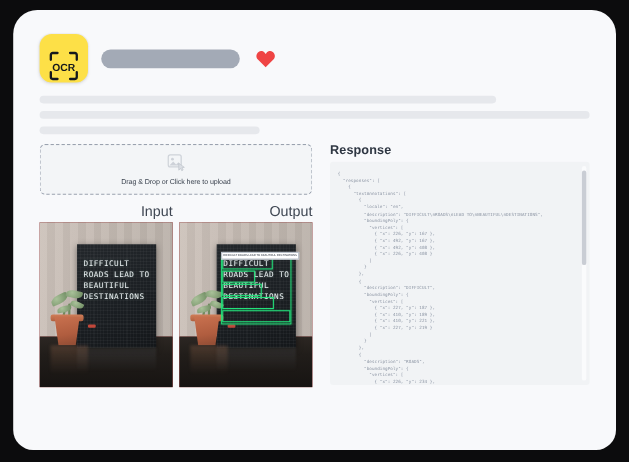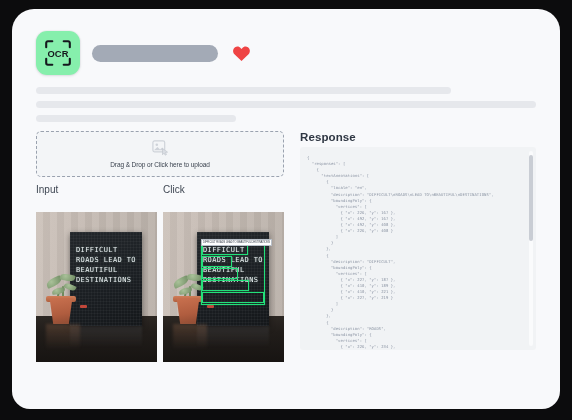--- a/index.html
+++ b/index.html
@@ -41,25 +41,25 @@
   .header-row {
     display: flex;
     align-items: center;
     gap: 12px;
     height: 44px;
   }
 
   .logo-tile {
     width: 44px;
     height: 44px;
-    background: #86efac;
+    background: #fde047;
     border-radius: 11px;
     box-shadow: 0 1px 3px rgba(16,24,40,.10), 0 0 0 1px rgba(16,24,40,.03);
     display: flex;
-    align-items: center;
+    align-items: flex-end;
     justify-content: center;
     flex: none;
   }
   .logo-tile svg { display: block; }
 
   .title-placeholder {
     width: 126px;
     height: 17px;
     border-radius: 9px;
     background: #a3aab6;
@@ -126,23 +126,24 @@
   }
 
   
   .io-row {
     display: flex;
     gap: 6px;
     margin-top: 7px;
   }
   .io-col { width: 121px; flex: none; }
   .io-label {
-    font-size: 10px;
+    font-size: 13px;
     color: #3f4753;
-    margin-bottom: 17px;
+    margin-bottom: 3px;
+    text-align: right;
   }
   .thumb {
     position: relative;
     width: 121px;
     height: 150px;
     overflow: hidden;
     background: #7f1d1d;
   }
 
   
@@ -342,21 +343,21 @@
                 <div class="ph-leaf" style="left:24px;top:62px;width:15px;height:7px;transform:rotate(14deg);"></div>
                 <div class="ph-leaf" style="left:16px;top:76px;width:13px;height:6px;transform:rotate(-8deg);"></div>
                 <div class="ph-leaf" style="left:28px;top:72px;width:12px;height:6px;transform:rotate(28deg);"></div>
                 <div class="ph-pot-rim"></div>
                 <div class="ph-pot"></div>
                 <div class="ph-reflect"></div>
               </div>
             </div>
 
             <div class="io-col">
-              <div class="io-label">Click</div>
+              <div class="io-label">Output</div>
               <div class="thumb">
                 <div class="ph-wall"></div>
                 <div class="ph-wall-stripes"></div>
                 <div class="ph-table"></div>
                 <div class="ph-board">
                   <div class="ph-board-grid"></div>
                   <div class="ph-board-text">DIFFICULT
 ROADS
 LEAD TO
 BEAUTIFUL

